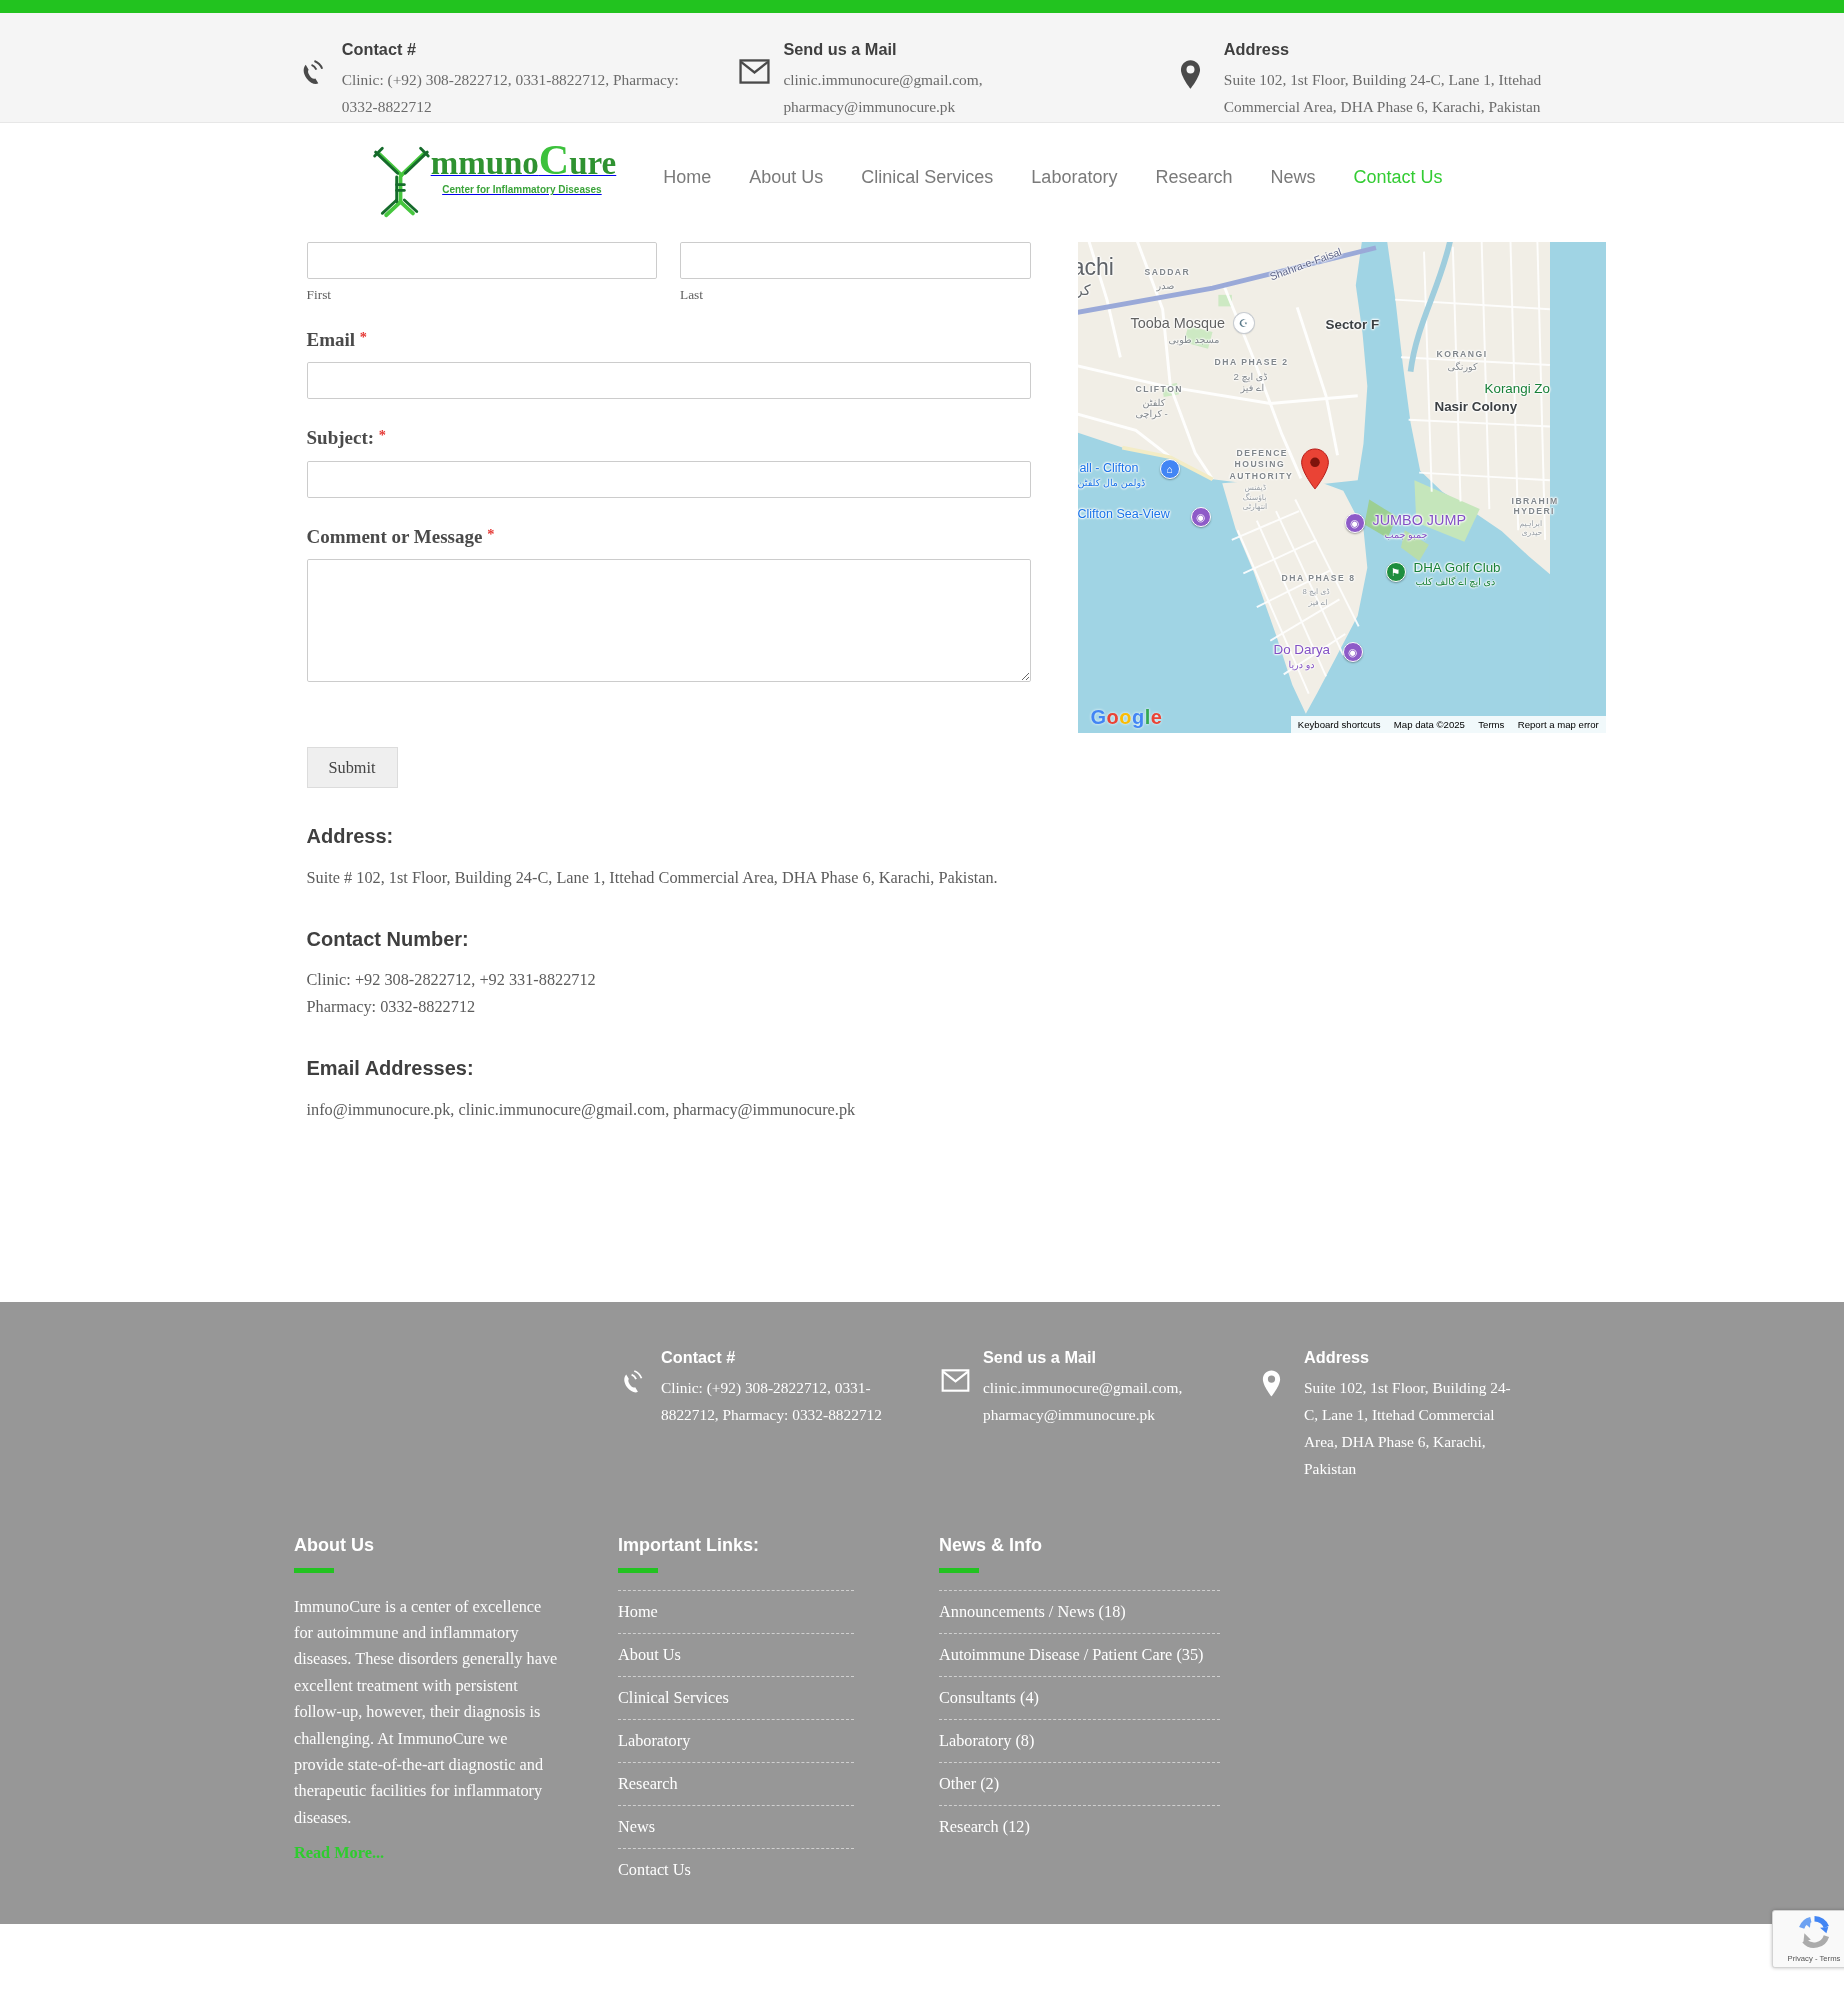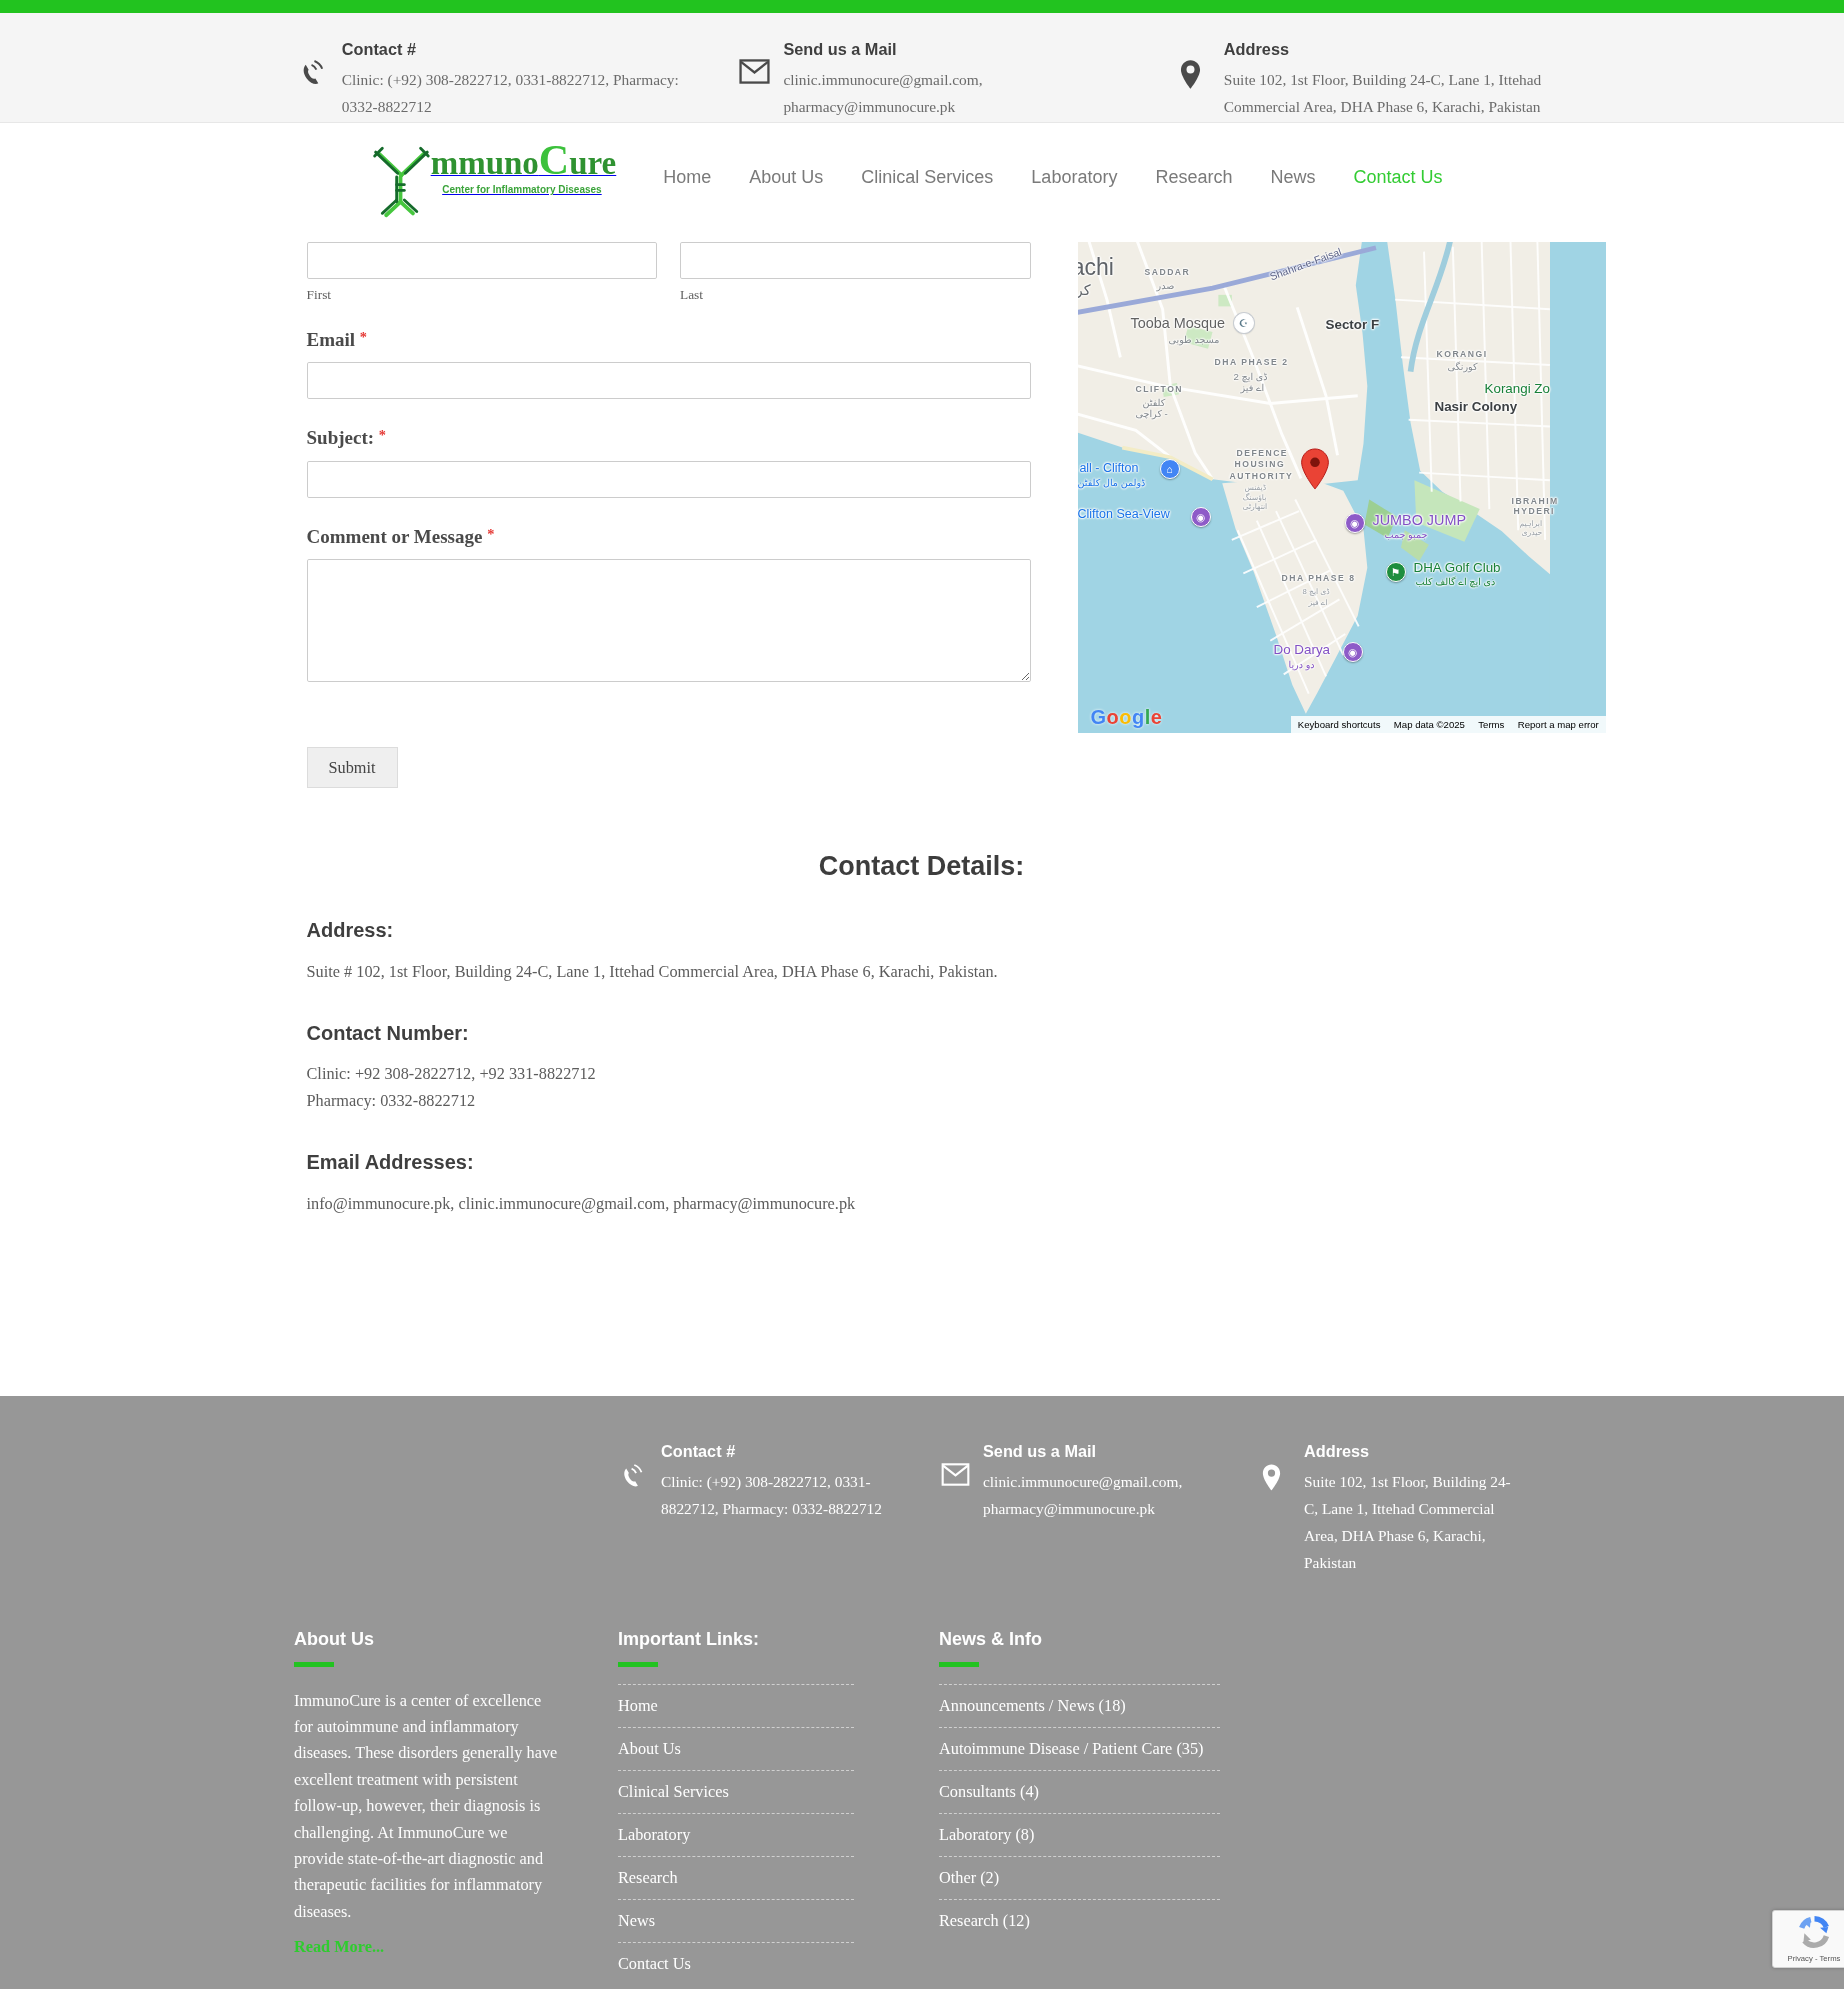--- a/index.html
+++ b/index.html
@@ -345,21 +345,20 @@
         <span>Keyboard shortcuts</span>
         <span>Map data ©2025</span>
         <span>Terms</span>
         <span>Report a map error</span>
       </div>
     </div>
   </div>
 
   <div class="container">
     <div class="details">
-      <div class="details-title">Contact Details:</div>
       <div class="d-head">Address:</div>
       <div class="d-text">Suite # 102, 1st Floor, Building 24-C, Lane 1, Ittehad Commercial Area, DHA Phase 6, Karachi, Pakistan.</div>
       <div class="d-head">Contact Number:</div>
       <div class="d-text">Clinic: +92 308-2822712, +92 331-8822712</div>
       <div class="d-text" style="margin-top:0;">Pharmacy: 0332-8822712</div>
       <div class="d-head">Email Addresses:</div>
       <div class="d-text">info@immunocure.pk, clinic.immunocure@gmail.com, pharmacy@immunocure.pk</div>
     </div>
   </div>
 </div>

